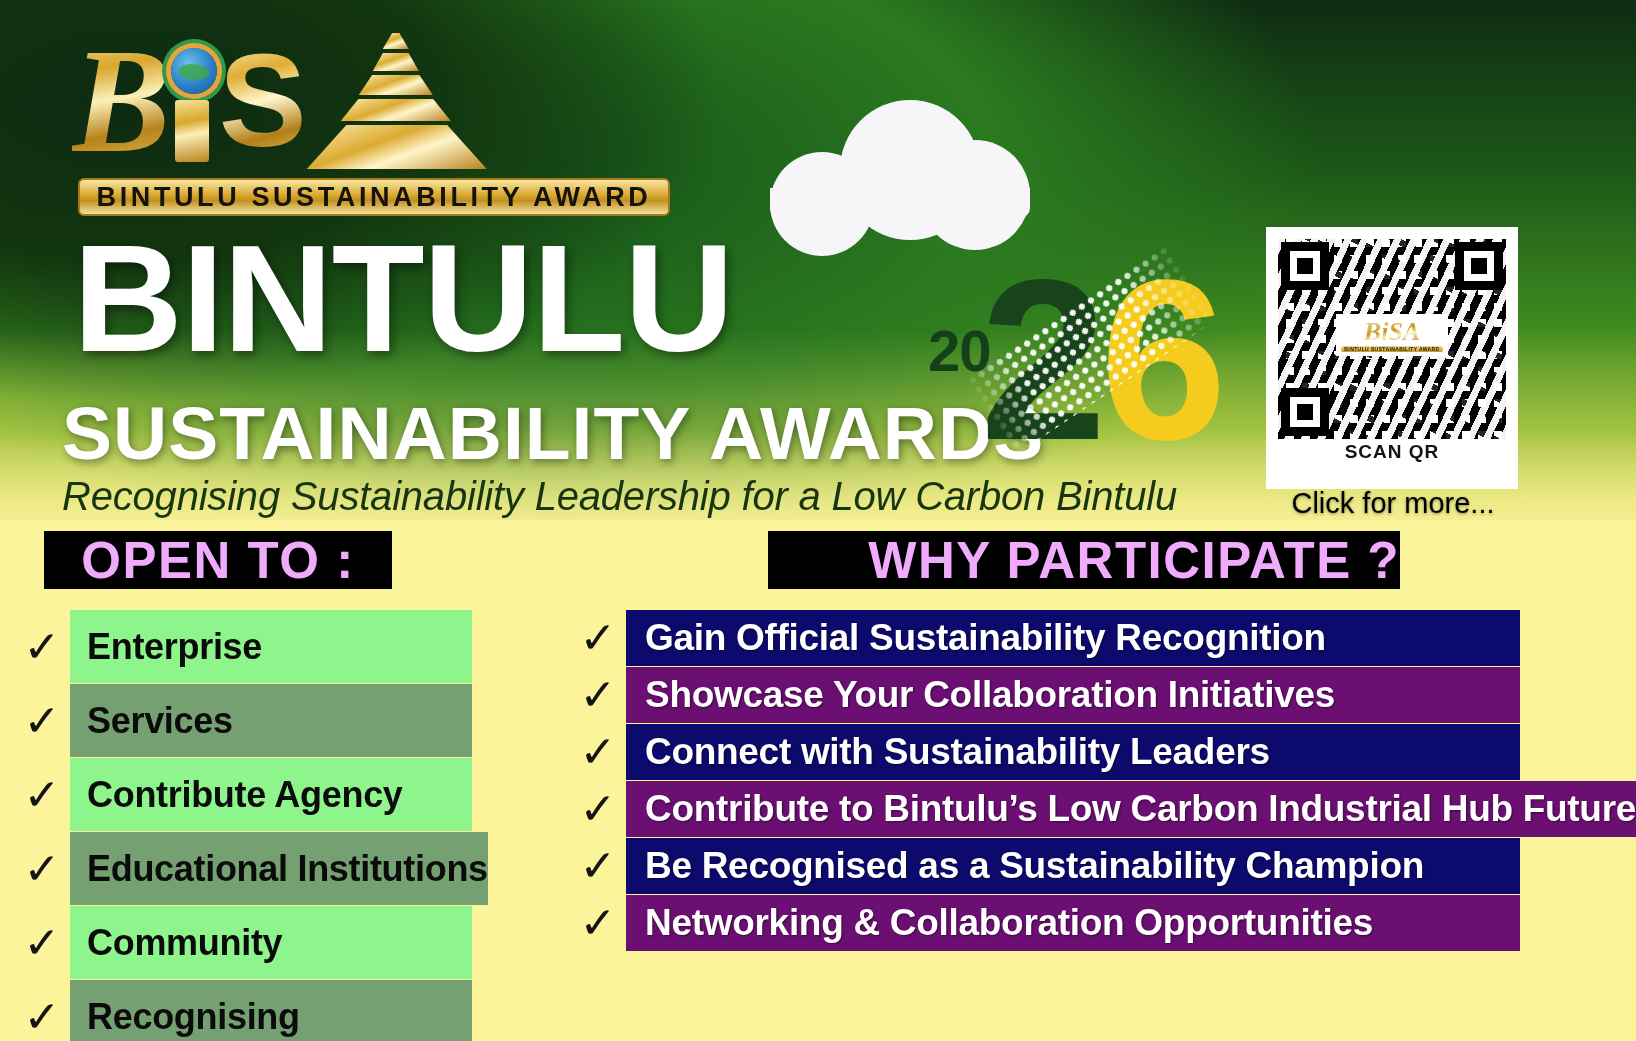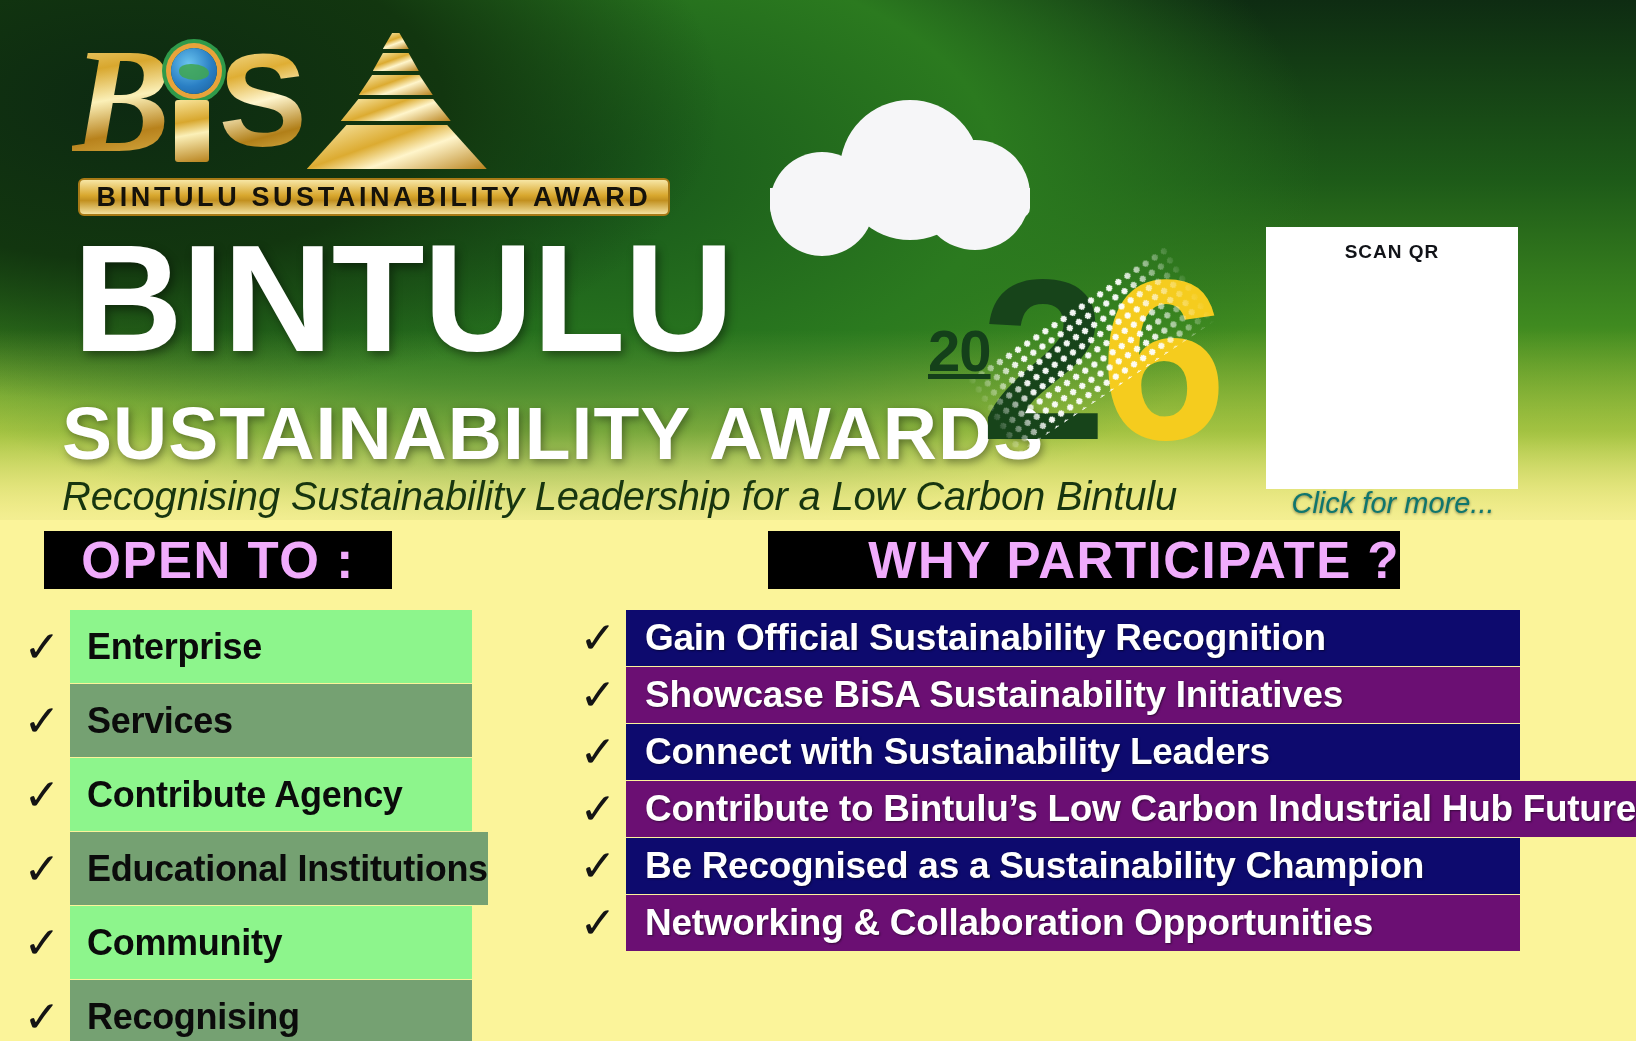--- a/index.html
+++ b/index.html
@@ -235,21 +235,20 @@
     width: 300px; height: 260px;
   }
   .year-20 {
     position: absolute;
     left: 10px; top: 84px;
     font-size: 58px;
     font-weight: 700;
     color: #14401a;
     letter-spacing: -1px;
     line-height: 1;
-    text-decoration: underline;
   }
   .year-2 {
     position: absolute;
     left: 62px; top: 8px;
     font-size: 228px;
     font-weight: 700;
     line-height: 1;
     color: #17441a;
   }
   .year-6 {
@@ -352,22 +351,21 @@
     font-weight: 700;
     letter-spacing: 1px;
     color: #111318;
   }
   .qr-clickmore {
     position: absolute;
     left: 1264px; top: 487px;
     width: 258px;
     text-align: center;
     font-size: 29px;
-    font-style: italic;
-    color: #0f766e;
+    color: #000000;
     text-shadow: 0 1px 3px rgba(0,0,0,.45);
     white-space: nowrap;
   }
 
   
   .sec-header {
     position: absolute;
     background: #000000;
     display: flex;
     align-items: center;
@@ -478,20 +476,30 @@
   <div class="title-tagline">Recognising Sustainability Leadership for a Low Carbon Bintulu</div>
 
   <div class="year-block">
     <span class="year-2">2</span>
     <span class="year-6">6</span>
     <span class="year-swoosh"></span>
     <span class="year-20">20</span>
   </div>
 
   <div class="qr-card">
+    <div class="qr-grid">
+      <div class="qr-noise"></div>
+      <div class="qr-eye tl"></div>
+      <div class="qr-eye tr"></div>
+      <div class="qr-eye bl"></div>
+      <div class="qr-logo">
+        <span class="qr-logo-mark">BiSA</span>
+        <span class="qr-logo-sub">BINTULU SUSTAINABILITY AWARD</span>
+      </div>
+    </div>
     <div class="qr-caption">SCAN QR</div>
   </div>
   <div class="qr-clickmore">Click for more...</div>
 
   <div class="sec-header" id="hdr-open">
     <span>OPEN TO :</span>
   </div>
   <div class="sec-header" id="hdr-why">
     <span>WHY PARTICIPATE ?</span>
   </div>
@@ -537,21 +545,21 @@
   <div class="col" id="col-why">
       <div class="list-row">
         <div class="check">✓</div>
         <div class="pill tone-a">
           <span>Gain Official Sustainability Recognition</span>
         </div>
       </div>
       <div class="list-row">
         <div class="check">✓</div>
         <div class="pill tone-b">
-          <span>Showcase BiSA Sustainability Initiatives</span>
+          <span>Showcase Your Collaboration Initiatives</span>
         </div>
       </div>
       <div class="list-row">
         <div class="check">✓</div>
         <div class="pill tone-a">
           <span>Connect with Sustainability Leaders</span>
         </div>
       </div>
       <div class="list-row">
         <div class="check">✓</div>

